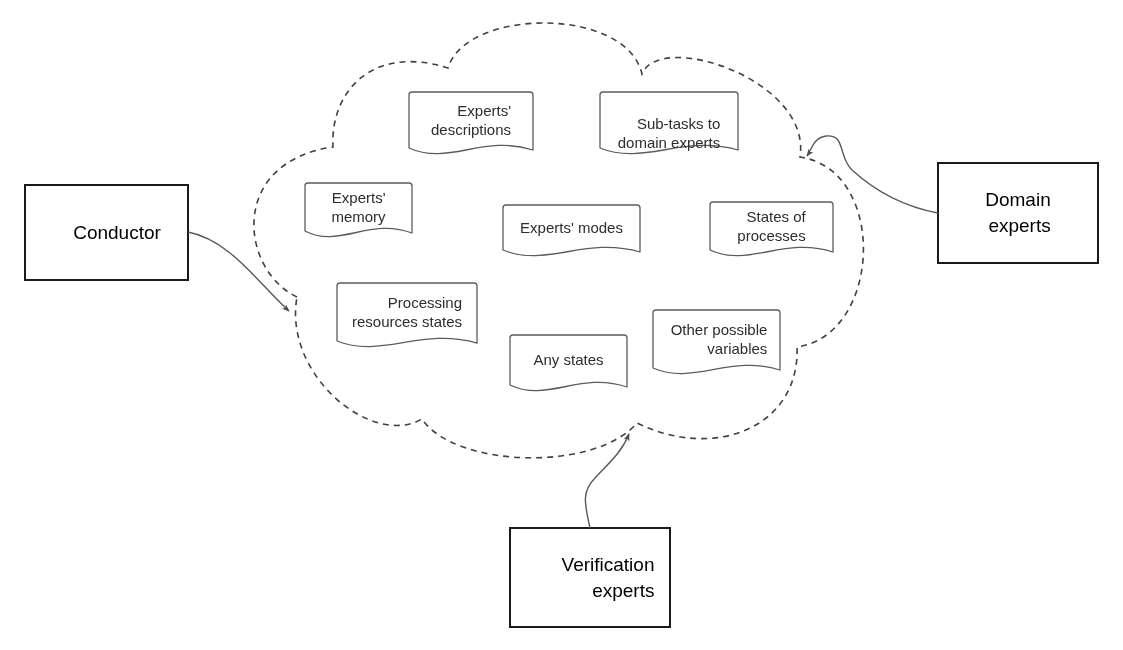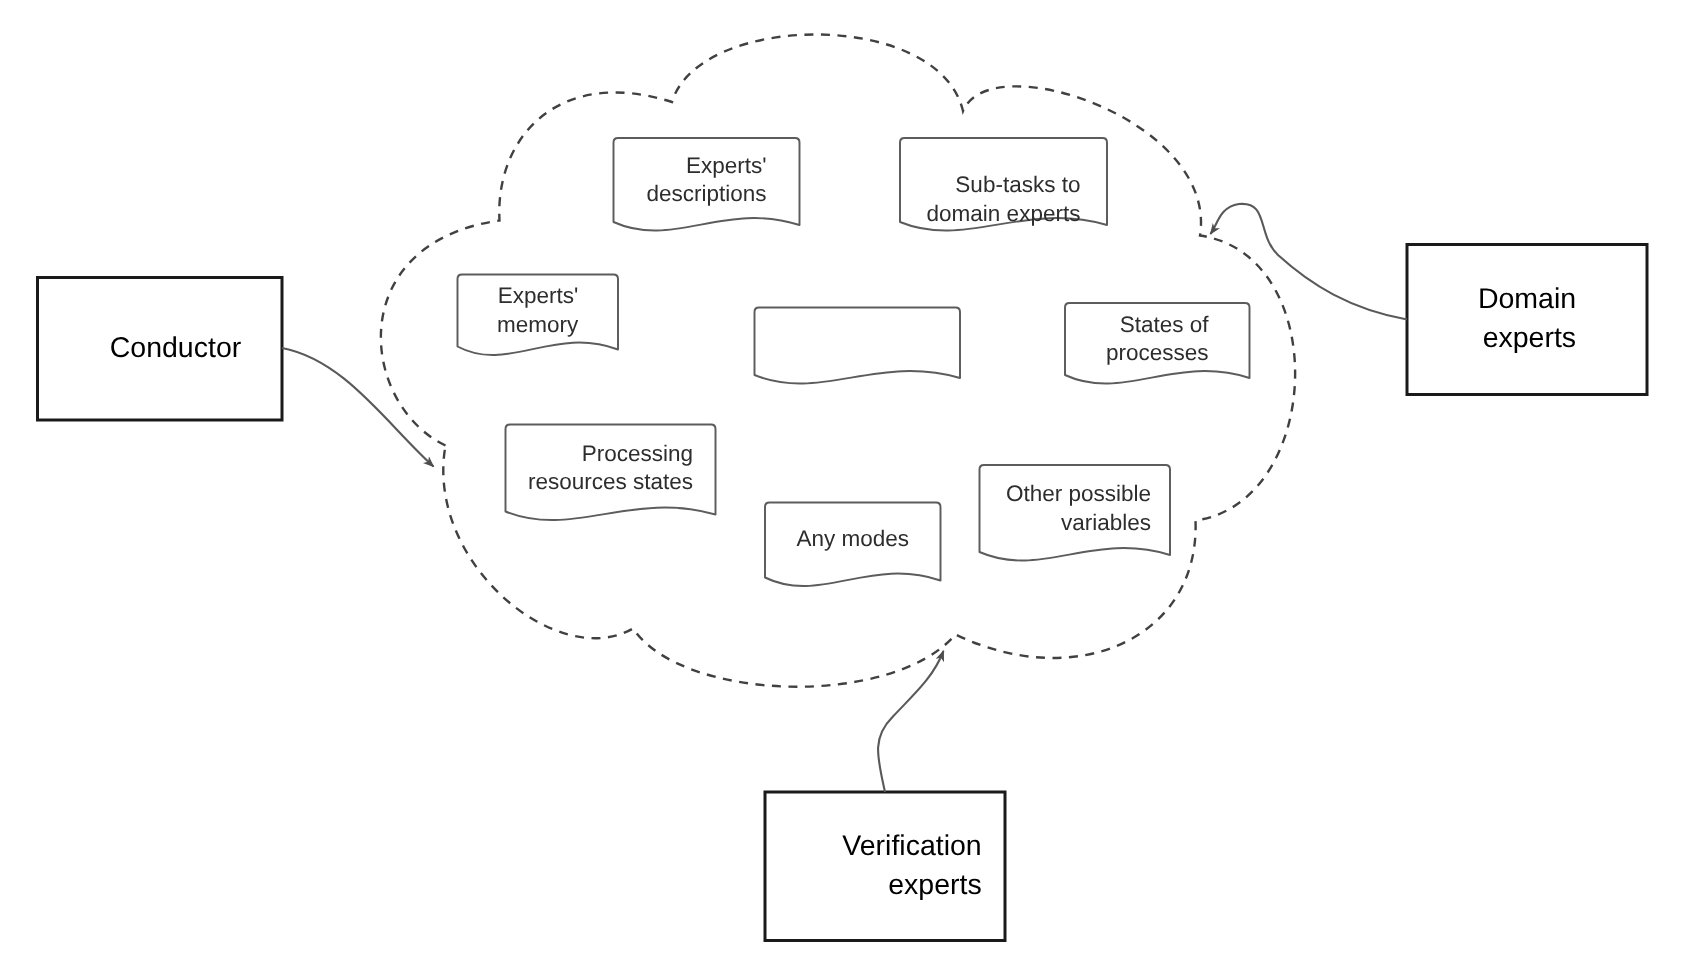--- a/index.html
+++ b/index.html
@@ -85,21 +85,22 @@
 experts</div>
   <div class="label actor-label" style="left:510px; top:528px; width:160px; height:99px;margin-left:18px;">Verification
 experts</div>
 
   <div class="label doc-label" style="left:409px; top:92px; width:124px; height:56px;">Experts'
 descriptions</div>
   <div class="label doc-label" style="left:600px; top:105px; width:138px; height:56px;">Sub-tasks to
 domain experts</div>
   <div class="label doc-label" style="left:305px; top:183px; width:107px; height:48px;">Experts'
 memory</div>
+  <div class="label doc-label" style="left:503px; top:205px; width:137px; height:45px;">Experts' modes</div>
   <div class="label doc-label" style="left:710px; top:202px; width:123px; height:48px;">States of
 processes</div>
   <div class="label doc-label" style="left:337px; top:283px; width:140px; height:58px;">Processing
 resources states</div>
-  <div class="label doc-label" style="left:510px; top:335px; width:117px; height:50px;">Any modes</div>
+  <div class="label doc-label" style="left:510px; top:335px; width:117px; height:50px;">Any states</div>
   <div class="label doc-label" style="left:653px; top:310px; width:132px; height:58px;">Other possible
 variables</div>
 
 </div>
 
 </body></html>

